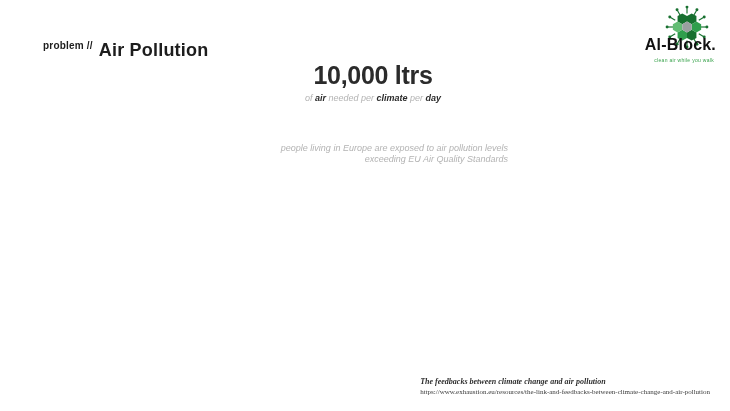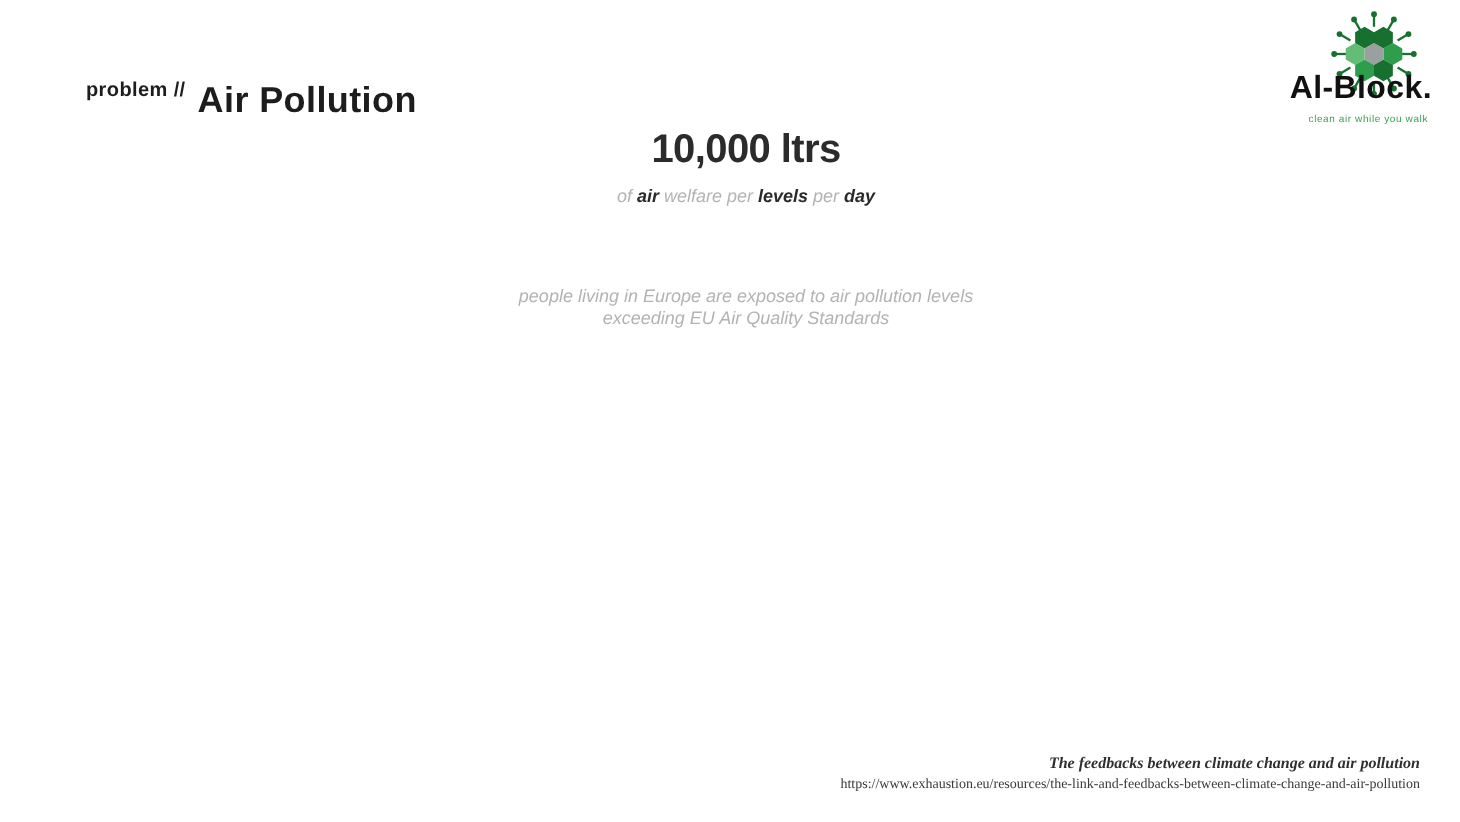--- a/index.html
+++ b/index.html
@@ -25,30 +25,30 @@
     font-size:5px;letter-spacing:.3px;color:#3aa34d;
   }
 
   
   .stats{
     position:absolute;top:60px;left:373px;transform:translateX(-50%);
     width:430px;text-align:center;
   }
   .stat{height:80px;}
   .stat-value{
-    font-size:20px;font-weight:700;color:#2b2b2b;line-height:30px;letter-spacing:-.3px;
+    font-size:25px;font-weight:700;color:#2b2b2b;line-height:30px;letter-spacing:-.3px;
   }
   .stat-sub{
     margin-top:3px;font-size:9px;font-style:italic;color:#b3b3b3;line-height:11px;
   }
   .stat-sub .seg-bold{color:#2b2b2b;font-weight:700;}
-  .stat-sub-narrow{max-width:270px;margin-left:auto;margin-right:auto;}
+  .stat-sub-narrow{max-width:270px;margin-left:auto;margin-right:auto;text-align:right;}
 
   
-  .footer{position:absolute;right:20px;bottom:15px;text-align:right;}
+  .footer{position:absolute;right:20px;bottom:15px;text-align:left;}
   .source-title{
     font-family:"Liberation Serif","DejaVu Serif",serif;
     font-style:italic;font-weight:700;font-size:8px;color:#2f2f2f;
   }
   .source-url{
     font-family:"Liberation Serif","DejaVu Serif",serif;
     font-size:7px;color:#3a3a3a;margin-top:2px;
   }
 </style>
 </head>
@@ -106,21 +106,21 @@
   <g fill="#9aa0a0">
     <use href="#hex"></use>
   </g>
 </svg>
 <div class="logo-wordmark">Al-Block.</div>
 <div class="logo-tagline">clean air while you walk</div>
 
 <div class="stats">
   <div class="stat">
     <div class="stat-value">10,000 ltrs</div>
-    <div class="stat-sub"><span>of </span><span class="seg-bold">air</span><span> welfare per </span><span class="seg-bold">levels</span><span> per </span><span class="seg-bold">day</span></div>
+    <div class="stat-sub"><span>of </span><span class="seg-bold">air</span><span> needed per </span><span class="seg-bold">climate</span><span> per </span><span class="seg-bold">day</span></div>
   </div>
   <div class="stat">
     <div class="stat-sub stat-sub-narrow"><span>people living in Europe are exposed to air pollution levels exceeding EU Air Quality Standards</span></div>
   </div>
 </div>
 
 <div class="footer">
   <div class="source-title">The feedbacks between climate change and air pollution</div>
   <div class="source-url">https://www.exhaustion.eu/resources/the-link-and-feedbacks-between-climate-change-and-air-pollution</div>
 </div>

